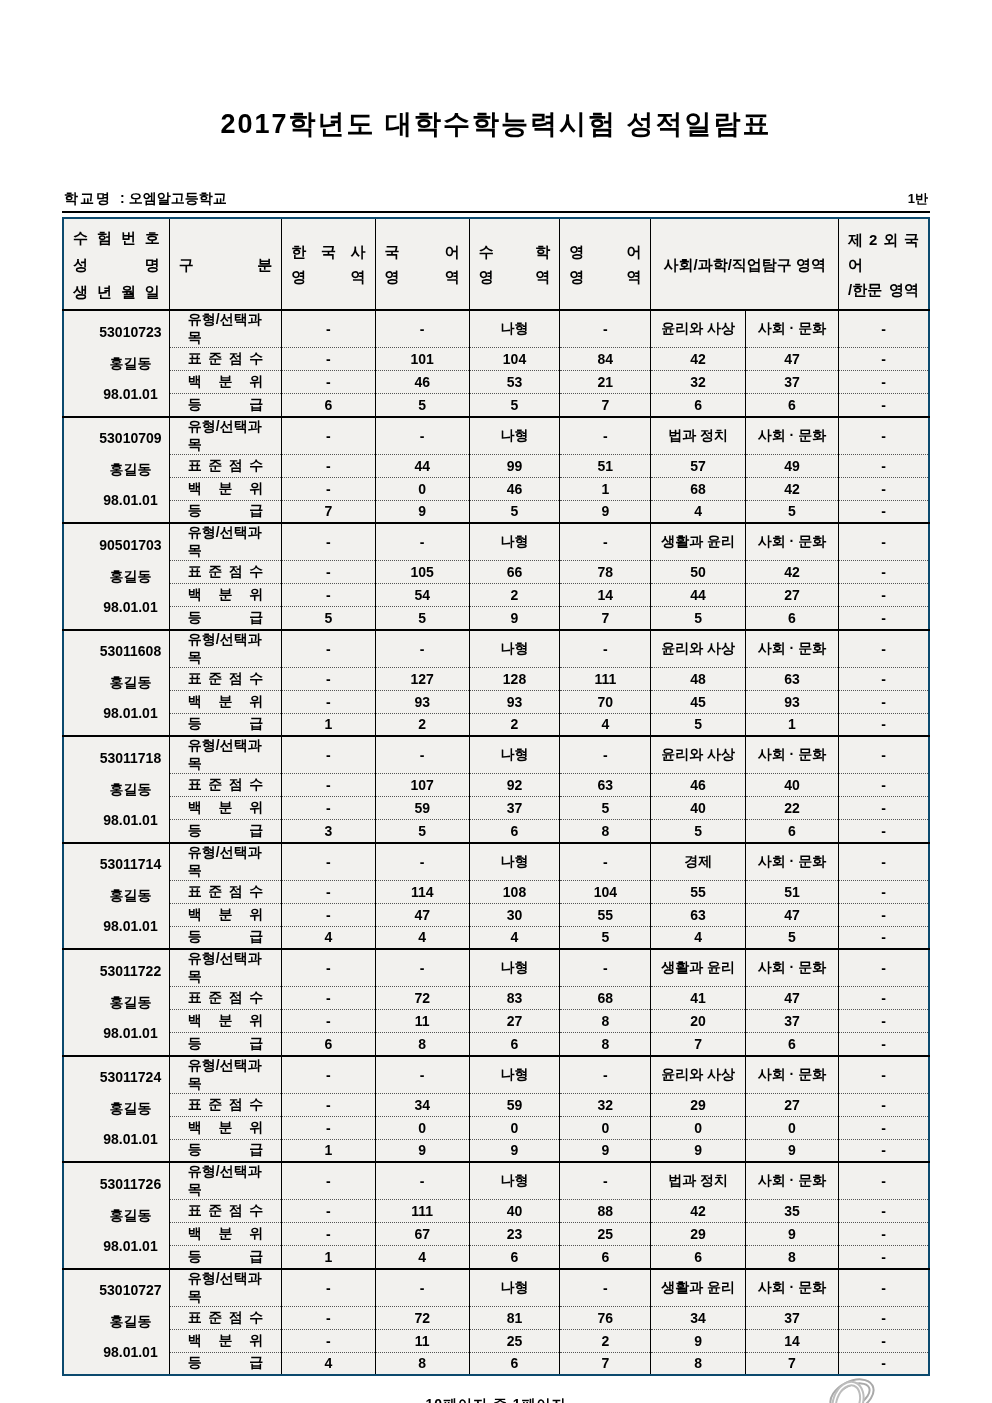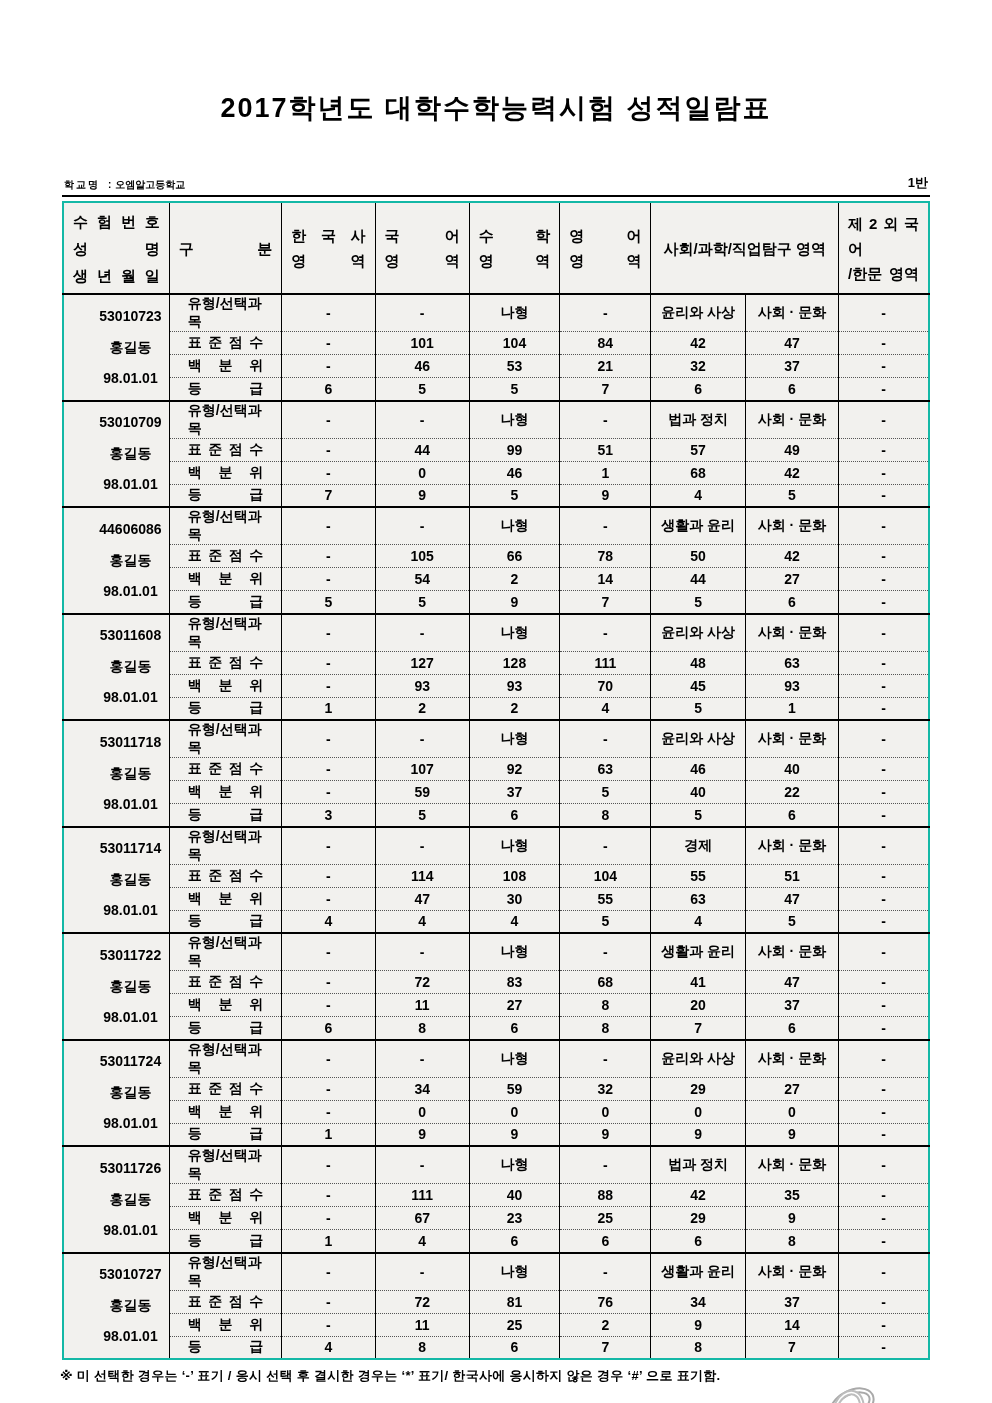--- a/index.html
+++ b/index.html
@@ -5,39 +5,39 @@
   * { box-sizing: border-box; }
   html, body { margin: 0; padding: 0; background: #ffffff; }
   body {
     width: 992px; height: 1403px;
     font-family: "Liberation Sans", "DejaVu Sans", sans-serif;
     color: #000;
   }
   .page { position: relative; width: 992px; height: 1403px; overflow: hidden; background:#fff; }
 
   .title {
-    margin: 0; padding-top: 90px;
+    margin: 16px; padding-top: 90px;
     text-align: center;
     font-size: 27px; font-weight: bold; letter-spacing: 2px;
   }
 
   .school-row {
     width: 868px; margin: 48px auto 0;
     display: flex; justify-content: space-between; align-items: flex-end;
     border-bottom: 2px solid #000; padding: 0 2px 3px 2px;
   }
-  .school-left { font-size: 10px; font-weight: bold; }
+  .school-left { font-size: 14px; font-weight: bold; }
   .school-label { letter-spacing: 2px; }
   .school-sep { margin: 0 4px 0 8px; }
   .class-label { font-size: 13px; font-weight: bold; }
 
   table.score-table {
     width: 868px; margin: 4px auto 0;
     border-collapse: collapse; table-layout: fixed;
-    border: 2px solid #14b8a6; background: #f2f1ee;
+    border: 2px solid #0c4a6e; background: #f2f1ee;
   }
   th, td { border-left: 1px solid #000; font-weight: bold; overflow: hidden; padding: 0; }
   thead th { border-bottom: 2px solid #000; height: 92px; font-size: 15px; vertical-align: middle; }
   .hpad { padding: 0 9px; }
   .jline { text-align: justify; text-align-last: justify; line-height: 25px; }
   .cline { text-align: center; line-height: 21px; }
   .student-hdr .jline { line-height: 27px; }
 
   tbody td { height: 23px; font-size: 14px; text-align: center; vertical-align: middle; }
   tbody tr.inner td { border-top: 1px dotted #555; }
@@ -205,21 +205,21 @@
           <td>7</td>
           <td>9</td>
           <td>5</td>
           <td>9</td>
           <td>4</td>
           <td>5</td>
           <td>-</td>
         </tr>
         <tr class="block-start">
           <td rowspan="4" class="student-cell">
-            <div>44606086</div>
+            <div>90501703</div>
             <div>홍길동</div>
             <div>98.01.01</div>
           </td>
           <td class="label-cell">유형/선택과목</td>
           <td>-</td>
           <td>-</td>
           <td>나형</td>
           <td>-</td>
           <td>생활과 윤리</td>
           <td>사회 · 문화</td>
@@ -566,21 +566,20 @@
           <td>8</td>
           <td>6</td>
           <td>7</td>
           <td>8</td>
           <td>7</td>
           <td>-</td>
         </tr>
       </tbody>
   </table>
 
-  <div class="footnote">※ 미 선택한 경우는 ‘-’ 표기 / 응시 선택 후 결시한 경우는  ‘*’ 표기/ 한국사에 응시하지 않은 경우  ‘#’ 으로 표기함.</div>
 
   <div class="footer">
     <div class="pagination">10페이지 중 1페이지</div>
     <div class="logo">
       <svg width="56" height="58" viewBox="0 0 56 58">
         <ellipse cx="27" cy="22" rx="21" ry="12.5" fill="none" stroke="#a9a9a9" stroke-width="6" transform="rotate(-27 27 22)"></ellipse>
         <ellipse cx="27" cy="22" rx="21" ry="12.5" fill="none" stroke="#ffffff" stroke-width="2" transform="rotate(-27 27 22)"></ellipse>
         <ellipse cx="23" cy="28" rx="13" ry="19" fill="none" stroke="#bdbdbd" stroke-width="5.5" transform="rotate(20 23 28)"></ellipse>
         <ellipse cx="23" cy="28" rx="13" ry="19" fill="none" stroke="#ffffff" stroke-width="1.5" transform="rotate(20 23 28)"></ellipse>
         <ellipse cx="25" cy="51" rx="4.5" ry="5.5" fill="#c7c7c7"></ellipse>

